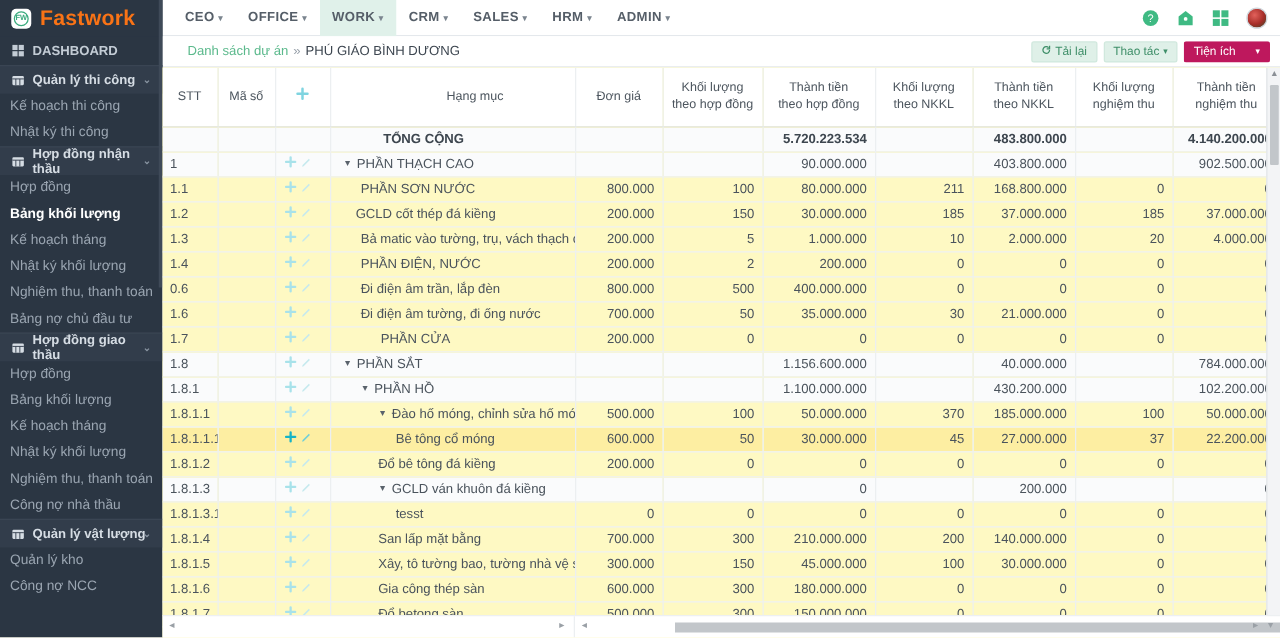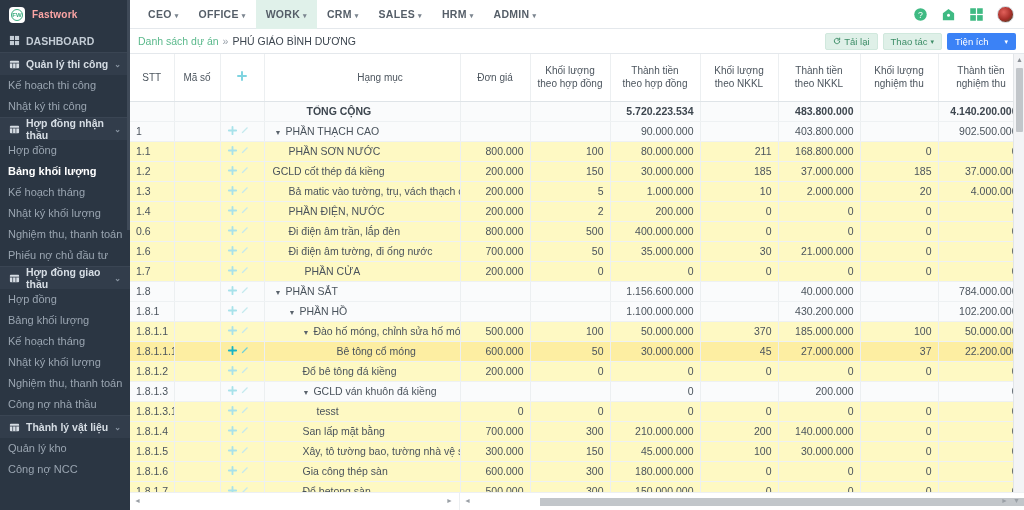--- a/index.html
+++ b/index.html
@@ -36,21 +36,21 @@
   }
   .brand-logo span {
     font-size: 6px; font-weight: bold;
     color: #3aab7e;
     border: 1px solid #3aab7e;
     border-radius: 50%;
     width: 12px; height: 12px;
     line-height: 10px; text-align: center;
     display: block;
   }
-  .brand-name { color: #fca5a5; font-size: 10px; font-weight: bold; letter-spacing: .2px;}
+  .brand-name { color: #f97316; font-size: 17px; font-weight: bold; letter-spacing: .2px;}
 
   .nav-section {
     display: flex; align-items: center;
     height: 23px;
     padding: 0 9px;
     color: #d6dde4;
     font-size: 10.5px;
     font-weight: bold;
     background: #323d4b;
     border-top: 1px solid #3a4553;
@@ -98,39 +98,39 @@
   .t-icon { width: 15px; height: 15px; display: block; }
   .avatar {
     width: 17px; height: 17px; border-radius: 50%;
     background: radial-gradient(circle at 38% 34%, #e2615b 0%, #a52d28 55%, #2f4f28 100%);
     border: 1px solid #cfd6dc;
   }
 
   .crumbbar {
     height: 25px; flex: 0 0 25px;
     display: flex; align-items: center;
-    padding: 0 8px 0 8px;
+    padding: 0 8px 0 20px;
     border-bottom: 1px solid #e4e8ec;
     background: #fff;
   }
   .crumb-link { color: #5bb98c; font-size: 10.5px; }
   .crumb-sep { color: #98a1aa; margin: 0 4px; font-size: 10.5px;}
   .crumb-cur { color: #3d4650; font-size: 10.5px; }
   .crumb-actions { margin-left: auto; display: flex; align-items: center; gap: 5px; }
   .btn {
     height: 17px; line-height: 15px;
     padding: 0 7px;
     border-radius: 2px;
     font-size: 9.5px;
     border: 1px solid transparent;
     white-space: nowrap;
     display: flex; align-items: center; gap: 3px;
   }
   .btn-soft { background: #dff0e8; color: #3e8e68; border-color: #d0e8dd;}
-  .btn-solid { background: #3b82f6; color: #fff; gap: 16px; }
+  .btn-solid { background: #be185d; color: #fff; gap: 16px; }
   .btn .caret { font-size: 7px; }
 
   
   .grid-wrap { flex: 1 1 auto; position: relative; overflow: hidden; background:#fef9c3;}
   table.grid { border-collapse: collapse; table-layout: fixed; width: 894px; }
   table.grid th, table.grid td {
     border-right: 1px solid #eceff1;
     border-bottom: 1px solid #eef1f3;
     font-weight: normal;
     font-size: 10.5px;
@@ -223,41 +223,41 @@
               <path d="M2 9h20M8 9v11M15 9v11" stroke="#323d4b" stroke-width="1.6"></path>
             </svg></span>
           <span>Hợp đồng nhận thầu</span>
           <span class="chev">⌄</span>
         </div>
         <div class="nav-item">Hợp đồng</div>
         <div class="nav-item active">Bảng khối lượng</div>
         <div class="nav-item">Kế hoạch tháng</div>
         <div class="nav-item">Nhật ký khối lượng</div>
         <div class="nav-item">Nghiệm thu, thanh toán</div>
-        <div class="nav-item">Phiếu nợ chủ đầu tư</div>
+        <div class="nav-item">Bảng nợ chủ đầu tư</div>
         <div class="nav-section">
           <span class="ico"><svg width="11" height="11" viewBox="0 0 24 24">
               <rect x="2" y="4" width="20" height="16" rx="2" fill="#d6dde4"></rect>
               <path d="M2 9h20M8 9v11M15 9v11" stroke="#323d4b" stroke-width="1.6"></path>
             </svg></span>
           <span>Hợp đồng giao thầu</span>
           <span class="chev">⌄</span>
         </div>
         <div class="nav-item">Hợp đồng</div>
         <div class="nav-item">Bảng khối lượng</div>
         <div class="nav-item">Kế hoạch tháng</div>
         <div class="nav-item">Nhật ký khối lượng</div>
         <div class="nav-item">Nghiệm thu, thanh toán</div>
         <div class="nav-item">Công nợ nhà thầu</div>
         <div class="nav-section">
           <span class="ico"><svg width="11" height="11" viewBox="0 0 24 24">
               <rect x="2" y="4" width="20" height="16" rx="2" fill="#d6dde4"></rect>
               <path d="M2 9h20M8 9v11M15 9v11" stroke="#323d4b" stroke-width="1.6"></path>
             </svg></span>
-          <span>Thành lý vật liệu</span>
+          <span>Quản lý vật lượng</span>
           <span class="chev">⌄</span>
         </div>
         <div class="nav-item">Quản lý kho</div>
         <div class="nav-item">Công nợ NCC</div>
       </div>
     <div class="sidebar-scroll"></div>
   </div>
 
   <div class="main">
 
@@ -424,21 +424,21 @@
               <td class="num">0</td>
             </tr>
             <tr class="">
               <td class="stt">1.2</td>
               <td class="code"></td>
               <td class="icons"><span class="ico-plus"><svg width="11" height="11" viewBox="0 0 24 24">
                     <path d="M12 4v16M4 12h16" stroke="#a8e2ea" stroke-width="4" stroke-linecap="round"></path>
                   </svg></span> <span class="ico-pencil"><svg width="10" height="10" viewBox="0 0 24 24">
                     <path d="M4 20l3-1 12-12-2-2L5 17z" fill="#c5e9ee"></path>
                   </svg></span></td>
-              <td class="item-cell" style="padding-left:8px">GCLD cốt thép đá kiềng</td>
+              <td class="item-cell" style="padding-left:20px">GCLD cốt thép đá kiềng</td>
               <td class="num">200.000</td>
               <td class="num">150</td>
               <td class="num">30.000.000</td>
               <td class="num red">185</td>
               <td class="num">37.000.000</td>
               <td class="num red">185</td>
               <td class="num">37.000.000</td>
             </tr>
             <tr class="">
               <td class="stt">1.3</td>
@@ -577,21 +577,21 @@
               <td class="num">50.000.000</td>
             </tr>
             <tr class="hl">
               <td class="stt">1.8.1.1.1</td>
               <td class="code"></td>
               <td class="icons"><span class="ico-plus"><svg width="11" height="11" viewBox="0 0 24 24">
                     <path d="M12 4v16M4 12h16" stroke="#17b3c6" stroke-width="4" stroke-linecap="round"></path>
                   </svg></span> <span class="ico-pencil"><svg width="10" height="10" viewBox="0 0 24 24">
                     <path d="M4 20l3-1 12-12-2-2L5 17z" fill="#6fcfd8"></path>
                   </svg></span></td>
-              <td class="item-cell" style="padding-left:72px">Bê tông cổ móng</td>
+              <td class="item-cell" style="padding-left:52px">Bê tông cổ móng</td>
               <td class="num">600.000</td>
               <td class="num">50</td>
               <td class="num">30.000.000</td>
               <td class="num">45</td>
               <td class="num">27.000.000</td>
               <td class="num">37</td>
               <td class="num">22.200.000</td>
             </tr>
             <tr class="">
               <td class="stt">1.8.1.2</td>

